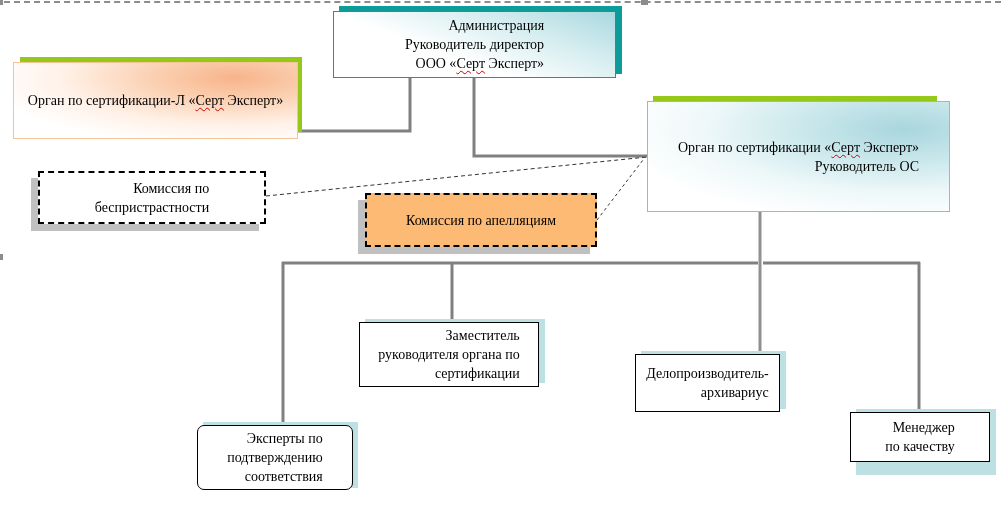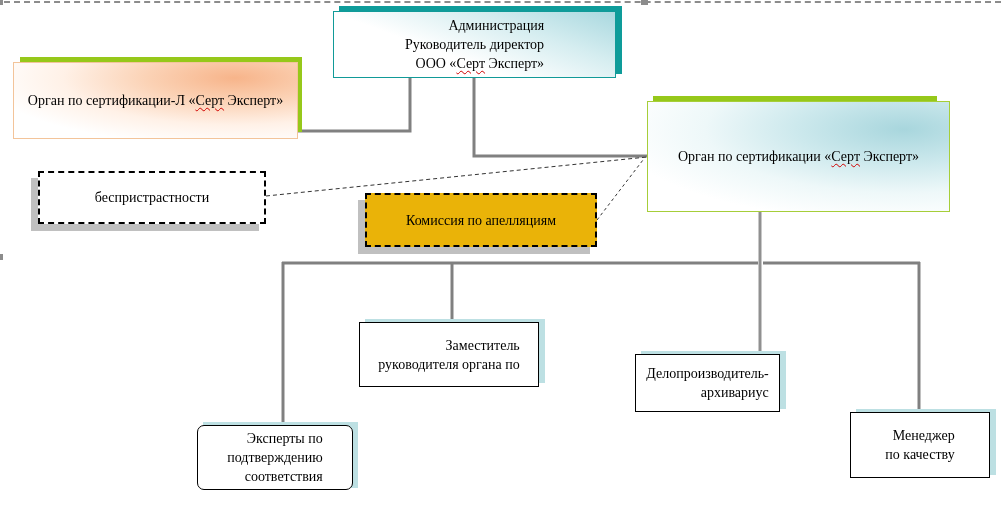--- a/index.html
+++ b/index.html
@@ -25,33 +25,33 @@
   
   #orgr-shadow { left: 653px; top: 96px; width: 284px; height: 112px; background: #96c81a; }
   #orgr { left: 647px; top: 101px; width: 303px; height: 111px; border: 1px solid #a6ce39;
           background: radial-gradient(ellipse at 85% 25%, #a8d6dd 0%, #cde9ed 30%, #eef8f9 55%, #ffffff 80%); }
   
   .grey-shadow { background: #c0c0c0; }
   #comm1-shadow { left: 31px; top: 178px; width: 228px; height: 53px; }
   #comm1 { left: 38px; top: 171px; width: 228px; height: 53px; background: #fff;
            border: 2px dashed #000; }
   #comm2-shadow { left: 358px; top: 200px; width: 232px; height: 54px; }
-  #comm2 { left: 365px; top: 193px; width: 232px; height: 54px; background: #eab308;
+  #comm2 { left: 365px; top: 193px; width: 232px; height: 54px; background: #fdba74;
            border: 2px dashed #000; font-family: Liberation Serif, serif; }
   
   .staff-shadow { background: #bde0e3; }
   .staff { background: #fff; border: 1px solid #000; }
   #dep-shadow { left: 365px; top: 319px; width: 180px; height: 64px; }
   #dep { left: 359px; top: 322px; width: 180px; height: 65px; }
   #arch-shadow { left: 641px; top: 351px; width: 145px; height: 58px; }
   #arch { left: 635px; top: 354px; width: 145px; height: 58px; }
   #exp-shadow { left: 203px; top: 422px; width: 155px; height: 66px; }
   #exp { left: 197px; top: 425px; width: 156px; height: 65px; border-radius: 7px; }
   #mgr-shadow { left: 856px; top: 409px; width: 140px; height: 66px; }
-  #mgr { left: 850px; top: 412px; width: 140px; height: 66px; }
+  #mgr { left: 850px; top: 412px; width: 140px; height: 50px; }
 </style>
 </head>
 <body>
 
 <div class="page-border-top"></div>
 <div class="corner-mark" style="left:0;top:0;width:3px;height:5px;"></div>
 <div class="corner-mark" style="left:0;top:254px;width:3px;height:6px;"></div>
 <div class="corner-mark" style="left:641px;top:0;width:7px;height:5px;"></div>
 
 <svg class="connectors" width="1001" height="507">
@@ -84,40 +84,43 @@
 
 <div class="shadow" id="orgl-shadow"></div>
 <div class="box" id="orgl">
   <div><span>Орган по сертификации-Л «</span><span class="spell">Серт</span><span> Эксперт»</span></div>
 </div>
 
 <div class="shadow" id="orgr-shadow"></div>
 <div class="box" id="orgr">
   <div>
     <div><span>Орган по сертификации «</span><span class="spell">Серт</span><span> Эксперт»</span></div>
+    <div>Руководитель ОС</div>
   </div>
 </div>
 
 <div class="shadow grey-shadow" id="comm1-shadow"></div>
 <div class="box" id="comm1">
   <div>
+    <div>Комиссия по</div>
     <div>беспристрастности</div>
   </div>
 </div>
 
 <div class="shadow grey-shadow" id="comm2-shadow"></div>
 <div class="box" id="comm2">
   <div>Комиссия по апелляциям</div>
 </div>
 
 <div class="shadow staff-shadow" id="dep-shadow"></div>
 <div class="box staff" id="dep">
   <div>
     <div>Заместитель</div>
     <div>руководителя органа по</div>
+    <div>сертификации</div>
   </div>
 </div>
 
 <div class="shadow staff-shadow" id="arch-shadow"></div>
 <div class="box staff" id="arch">
   <div>
     <div>Делопроизводитель-</div>
     <div>архивариус</div>
   </div>
 </div>

